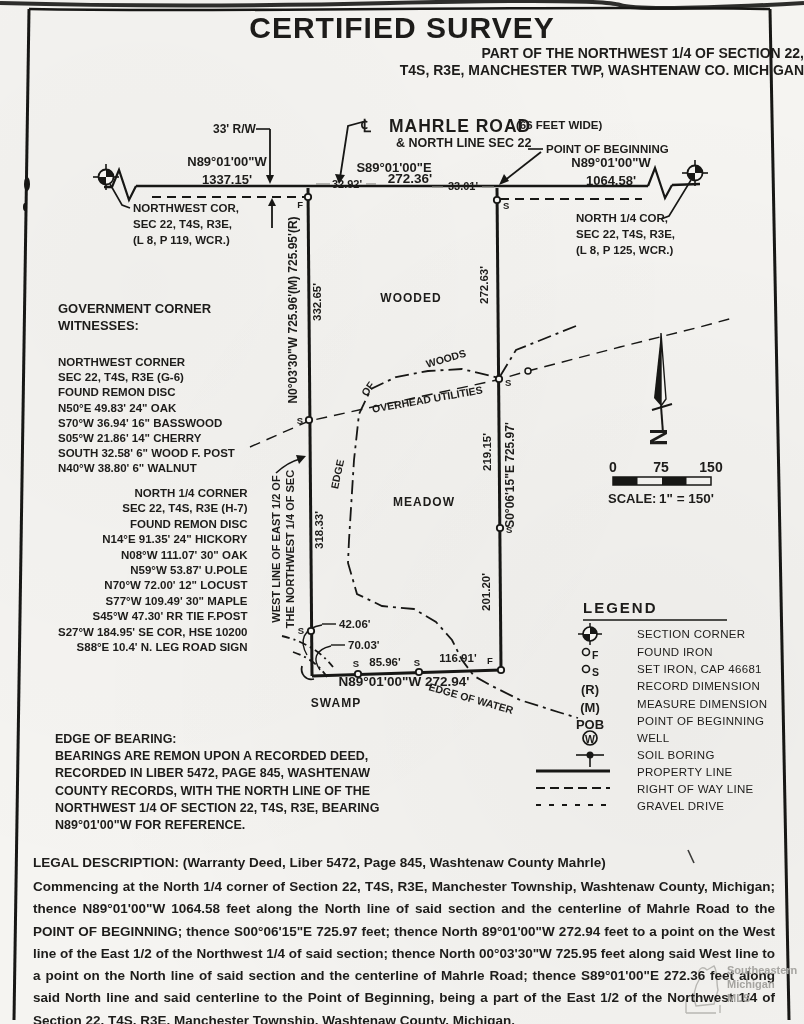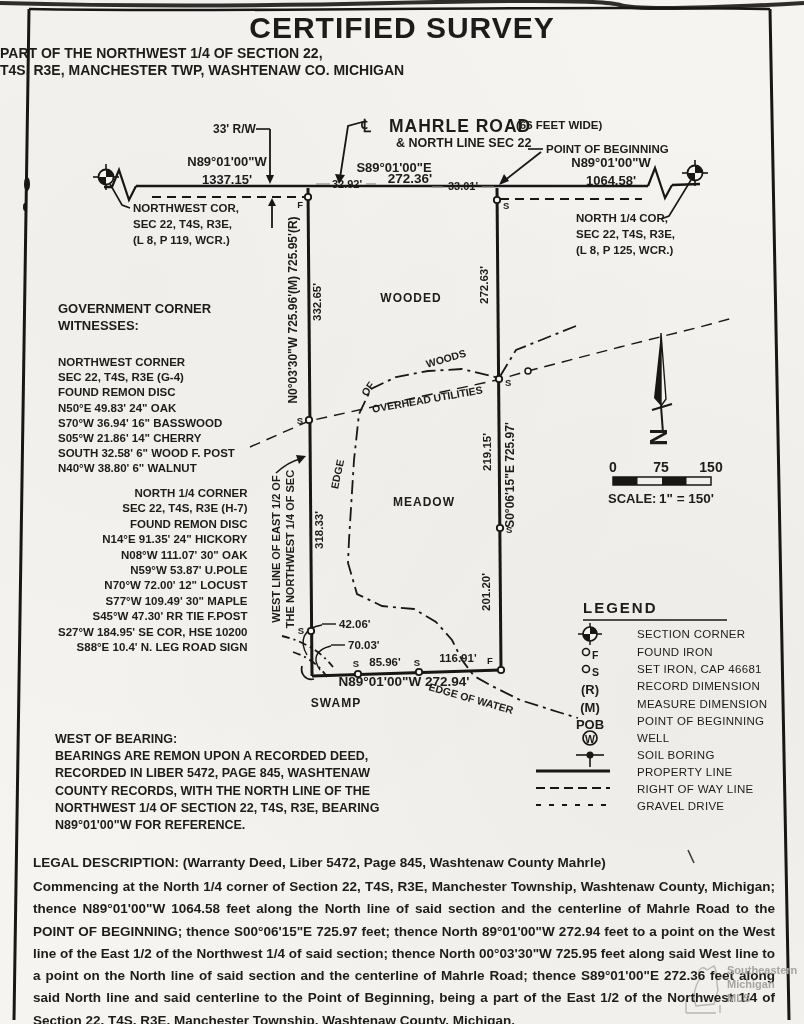--- a/index.html
+++ b/index.html
@@ -7,21 +7,21 @@
     position:relative;width:804px;height:1024px;margin:0 auto;overflow:hidden;
     background:
       radial-gradient(ellipse at 18% 28%, rgba(0,0,0,0.025), transparent 60%),
       radial-gradient(ellipse at 82% 68%, rgba(0,0,0,0.035), transparent 62%),
       #f5f4f1;
     font-family:"Liberation Sans",sans-serif;color:#1d1c1a;
   }
   .abs{position:absolute;}
   svg text{font-family:"Liberation Sans",sans-serif;fill:#1d1c1a;}
   .title{top:11px;left:0;width:804px;text-align:center;font-size:30px;font-weight:bold;letter-spacing:1px;}
-  .sub{left:0;width:804px;text-align:left;font-size:14px;font-weight:bold;}
+  .sub{left:0;width:804px;text-align:right;font-size:14px;font-weight:bold;}
   .blk{font-weight:bold;white-space:nowrap;}
   .wit-head{top:300px;left:58px;font-size:13px;line-height:17px;}
   .wit1{top:355px;left:58px;font-size:11.5px;line-height:15.2px;}
   .wit2{top:486px;left:58px;font-size:11.5px;line-height:15.4px;text-align:right;}
   .basis{top:731px;left:55px;font-size:12.5px;line-height:17.2px;}
   .legal{top:852px;left:33px;width:742px;font-weight:bold;}
   .legal-head{font-size:13.5px;line-height:21px;margin-bottom:3px;}
   .legal-body{font-size:13.5px;line-height:22.3px;text-align:justify;}
   .wm{top:963px;left:727px;font-size:11px;line-height:14px;color:#a5a4a0;font-weight:bold;}
 </style>
@@ -284,21 +284,21 @@
   <div class="abs sub" style="top:45px">PART OF THE NORTHWEST 1/4 OF SECTION 22,</div>
   <div class="abs sub" style="top:62px">T4S, R3E, MANCHESTER TWP, WASHTENAW CO. MICHIGAN</div>
 
   <div class="abs blk wit-head">
     <div>GOVERNMENT CORNER</div>
     <div>WITNESSES:</div>
   </div>
 
   <div class="abs blk wit1">
     <div>NORTHWEST CORNER</div>
-    <div>SEC 22, T4S, R3E (G-4)</div>
+    <div>SEC 22, T4S, R3E (G-6)</div>
     <div>FOUND REMON DISC</div>
     <div>N50°E  49.83'  24" OAK</div>
     <div>S70°W  36.94'  16" BASSWOOD</div>
     <div>S05°W  21.86'  14" CHERRY</div>
     <div>SOUTH  32.58'  6" WOOD F. POST</div>
     <div>N40°W  38.80'  6" WALNUT</div>
   </div>
 
   <div class="abs blk wit2">
     <div>NORTH 1/4 CORNER</div>
@@ -308,21 +308,21 @@
     <div>N08°W  111.07'  30" OAK</div>
     <div>N59°W  53.87'  U.POLE</div>
     <div>N70°W  72.00'  12" LOCUST</div>
     <div>S77°W  109.49'  30" MAPLE</div>
     <div>S45°W  47.30'  RR TIE F.POST</div>
     <div>S27°W  184.95'  SE COR, HSE 10200</div>
     <div>S88°E  10.4'  N. LEG ROAD SIGN</div>
   </div>
 
   <div class="abs blk basis">
-    <div>WEST OF BEARING:</div>
+    <div>EDGE OF BEARING:</div>
     <div>BEARINGS ARE REMON UPON A RECORDED DEED,</div>
     <div>RECORDED IN LIBER 5472, PAGE 845, WASHTENAW</div>
     <div>COUNTY RECORDS, WITH THE NORTH LINE OF THE</div>
     <div>NORTHWEST 1/4 OF SECTION 22, T4S, R3E, BEARING</div>
     <div>N89°01'00"W FOR REFERENCE.</div>
   </div>
 
   <div class="abs legal">
     <div class="legal-head">LEGAL DESCRIPTION: (Warranty Deed, Liber 5472, Page 845, Washtenaw County Mahrle)</div>
     <div class="legal-body">Commencing at the North 1/4 corner of Section 22, T4S, R3E, Manchester Township, Washtenaw County, Michigan; thence N89°01'00"W 1064.58 feet along the North line of said section and the centerline of Mahrle Road to the POINT OF BEGINNING; thence S00°06'15"E 725.97 feet; thence North 89°01'00"W 272.94 feet to a point on the West line of the East 1/2 of the Northwest 1/4 of said section; thence North 00°03'30"W 725.95 feet along said West line to a point on the North line of said section and the centerline of Mahrle Road; thence S89°01'00"E 272.36 feet along said North line and said centerline to the Point of Beginning, being a part of the East 1/2 of the Northwest 1/4 of Section 22, T4S, R3E, Manchester Township, Washtenaw County, Michigan.</div>

